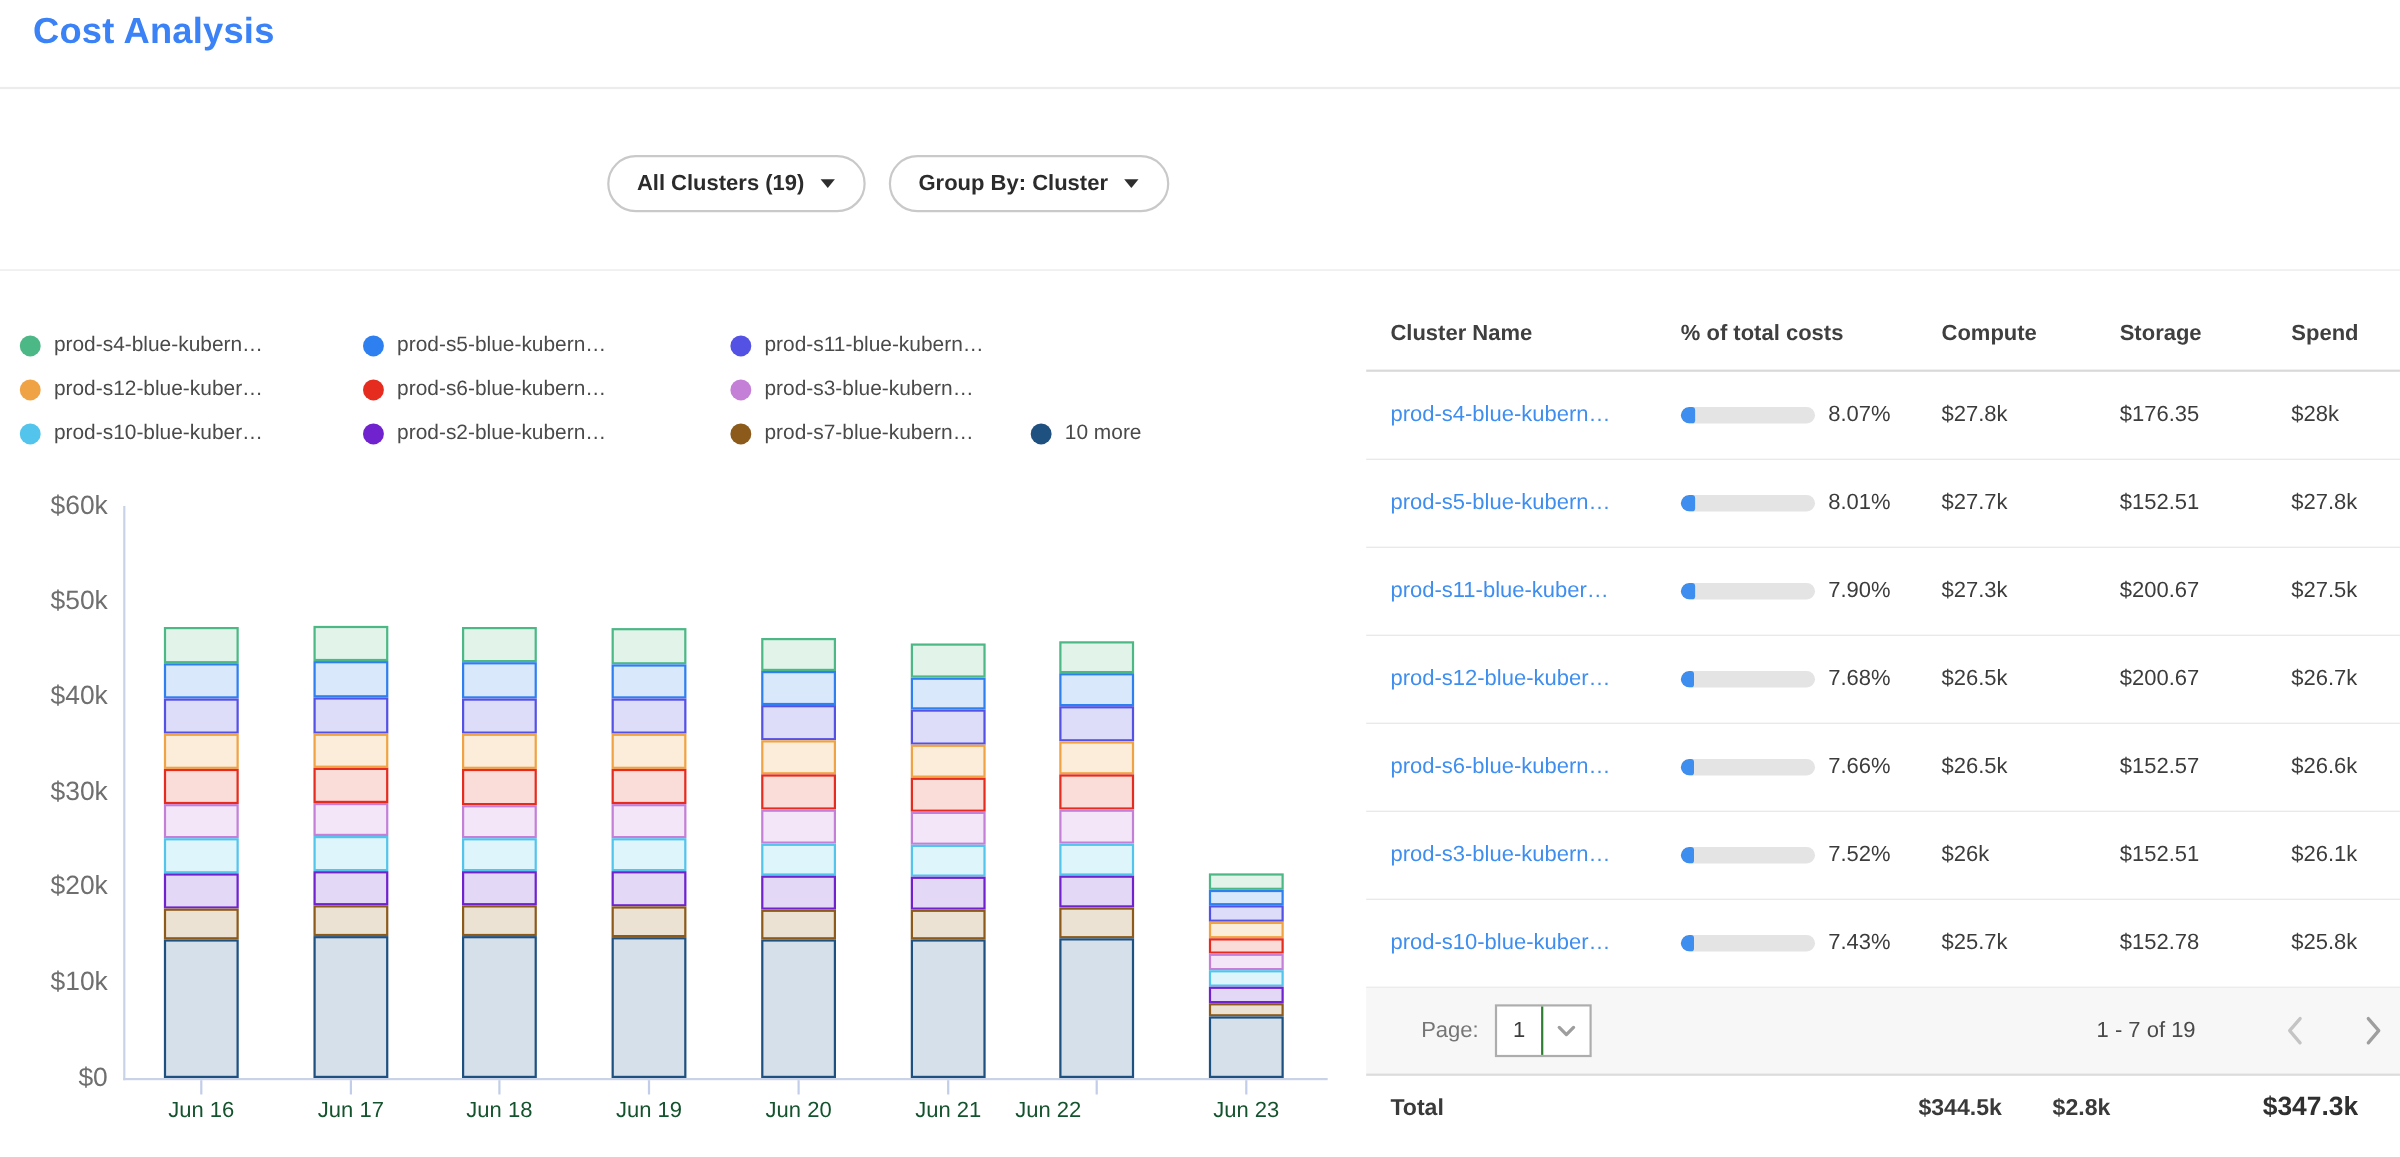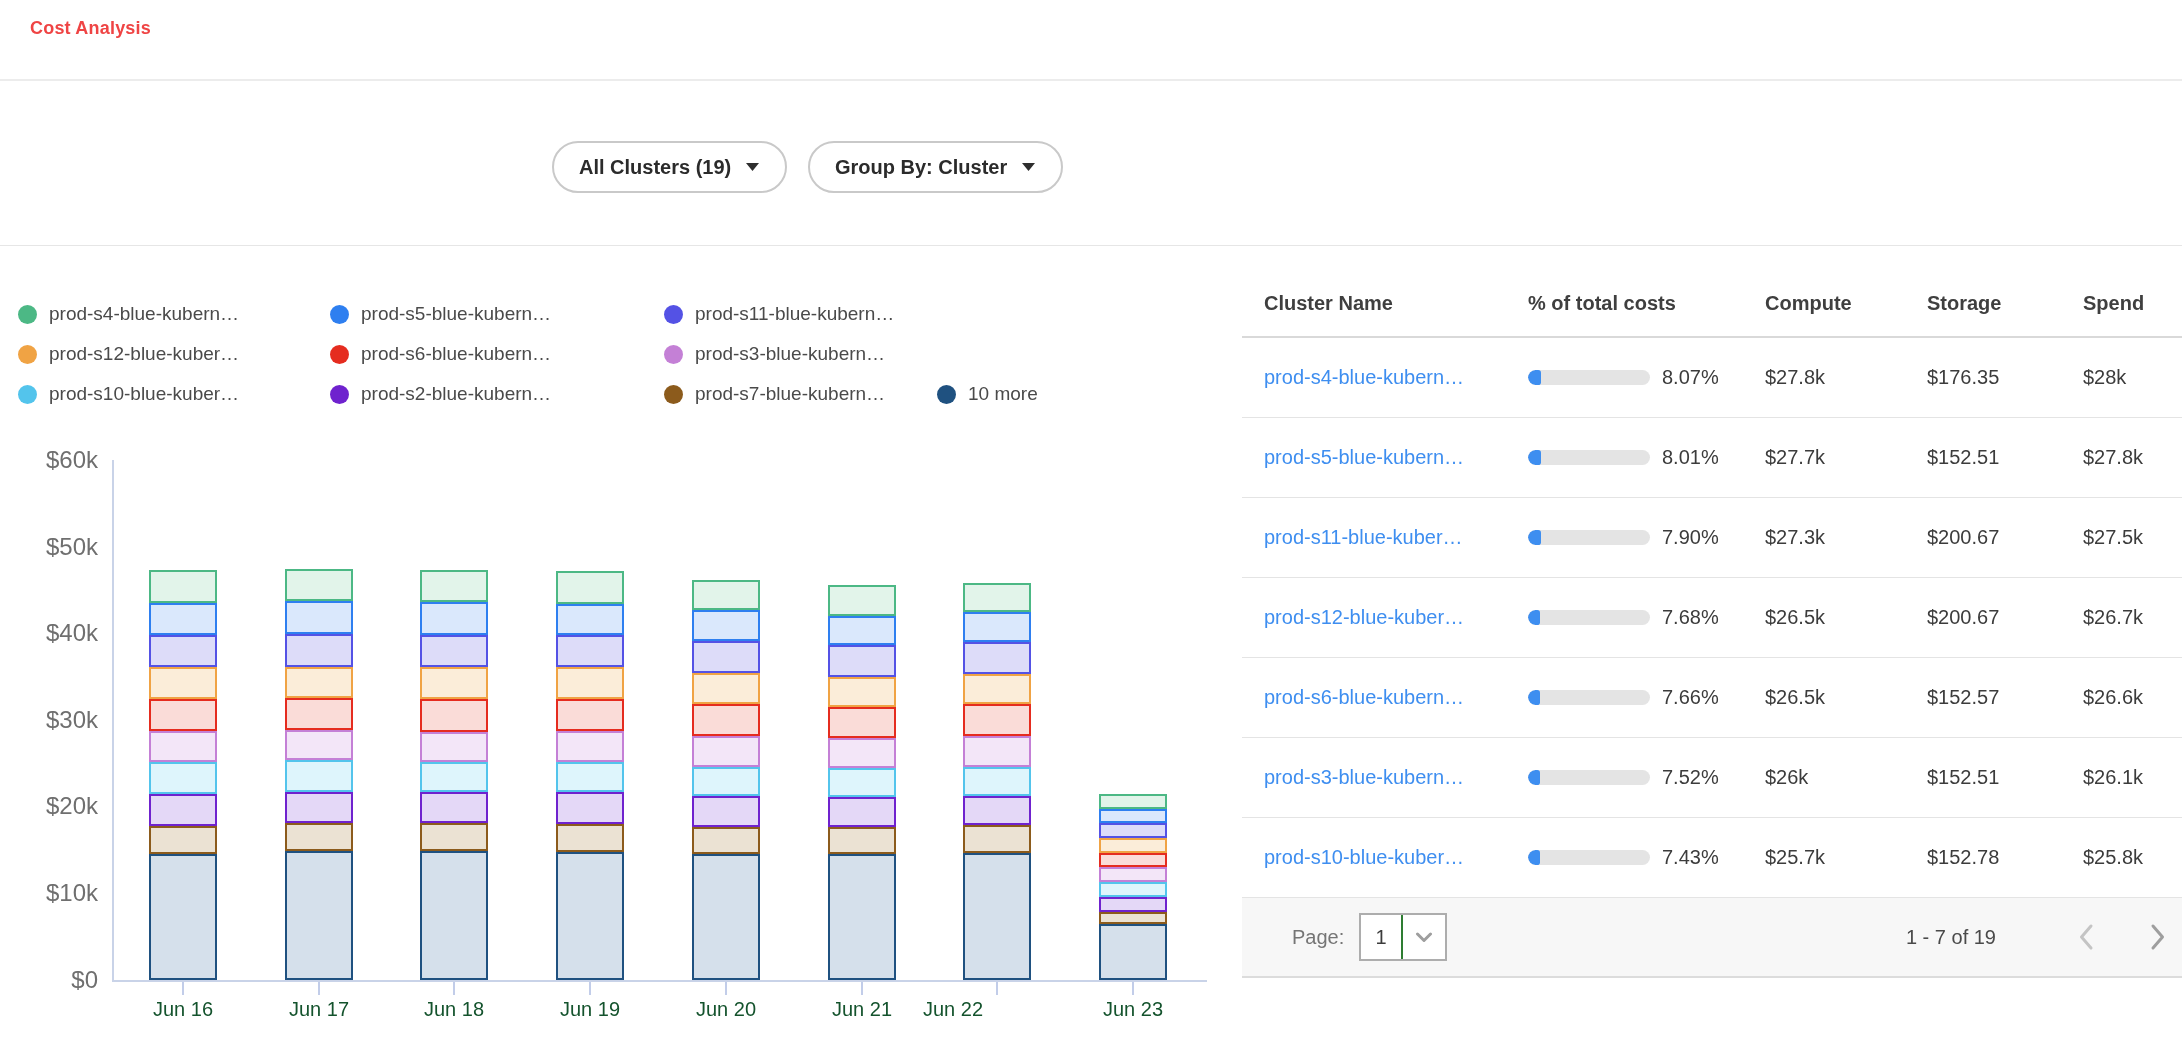--- a/index.html
+++ b/index.html
@@ -1,20 +1,20 @@
 <!DOCTYPE html>
 <html><head>
 <meta charset="utf-8">
 <style>
   html,body{margin:0;padding:0;background:#fff;}
   .page{position:relative;width:2182px;height:1052px;background:#fff;overflow:hidden;
         font-family:"Liberation Sans",sans-serif;-webkit-font-smoothing:antialiased;}
 
   
-  .page-title{position:absolute;left:30px;top:10px;font-size:18px;line-height:36px;font-weight:700;color:#ef4444;letter-spacing:.2px;}
+  .page-title{position:absolute;left:30px;top:10px;font-size:33px;line-height:36px;font-weight:700;color:#3b82f6;letter-spacing:.2px;}
   .hr1{position:absolute;left:0;top:79px;width:2182px;height:2px;background:#ececec;}
   .hr2{position:absolute;left:0;top:245px;width:2182px;height:1px;background:#e6e6e6;}
 
   
   .pill{position:absolute;top:141px;height:52px;display:inline-flex;align-items:center;gap:14px;
         padding:0 25px;border:2px solid #c9c9c9;border-radius:27px;background:#fff;box-sizing:border-box;
         font-size:20px;font-weight:700;color:#2b2b2b;white-space:nowrap;cursor:pointer;}
   .pill-time{left:30px;min-width:485px;justify-content:space-between;}
   .pill-clusters{left:552px;min-width:222px;justify-content:center;}
   .pill-group{left:808px;min-width:232px;justify-content:center;}
@@ -405,15 +405,21 @@
             <path d="M13 3 L3.5 14 L13 25" stroke="#c4c4c4" stroke-width="3" fill="none" stroke-linecap="round" stroke-linejoin="round"></path>
           </svg>
       </span>
       <span class="pg-next">
         <svg width="16" height="28" viewBox="0 0 16 28">
             <path d="M3 3 L12.5 14 L3 25" stroke="#9e9e9e" stroke-width="3" fill="none" stroke-linecap="round" stroke-linejoin="round"></path>
           </svg>
       </span>
     </div>
 
+    <div class="total-row">
+      <span class="tot tot-label">Total</span>
+      <span class="tot tot-compute">$344.5k</span>
+      <span class="tot tot-storage">$2.8k</span>
+      <span class="tot tot-spend">$347.3k</span>
+    </div>
   </div>
 
 </div>
 
 </body></html>

